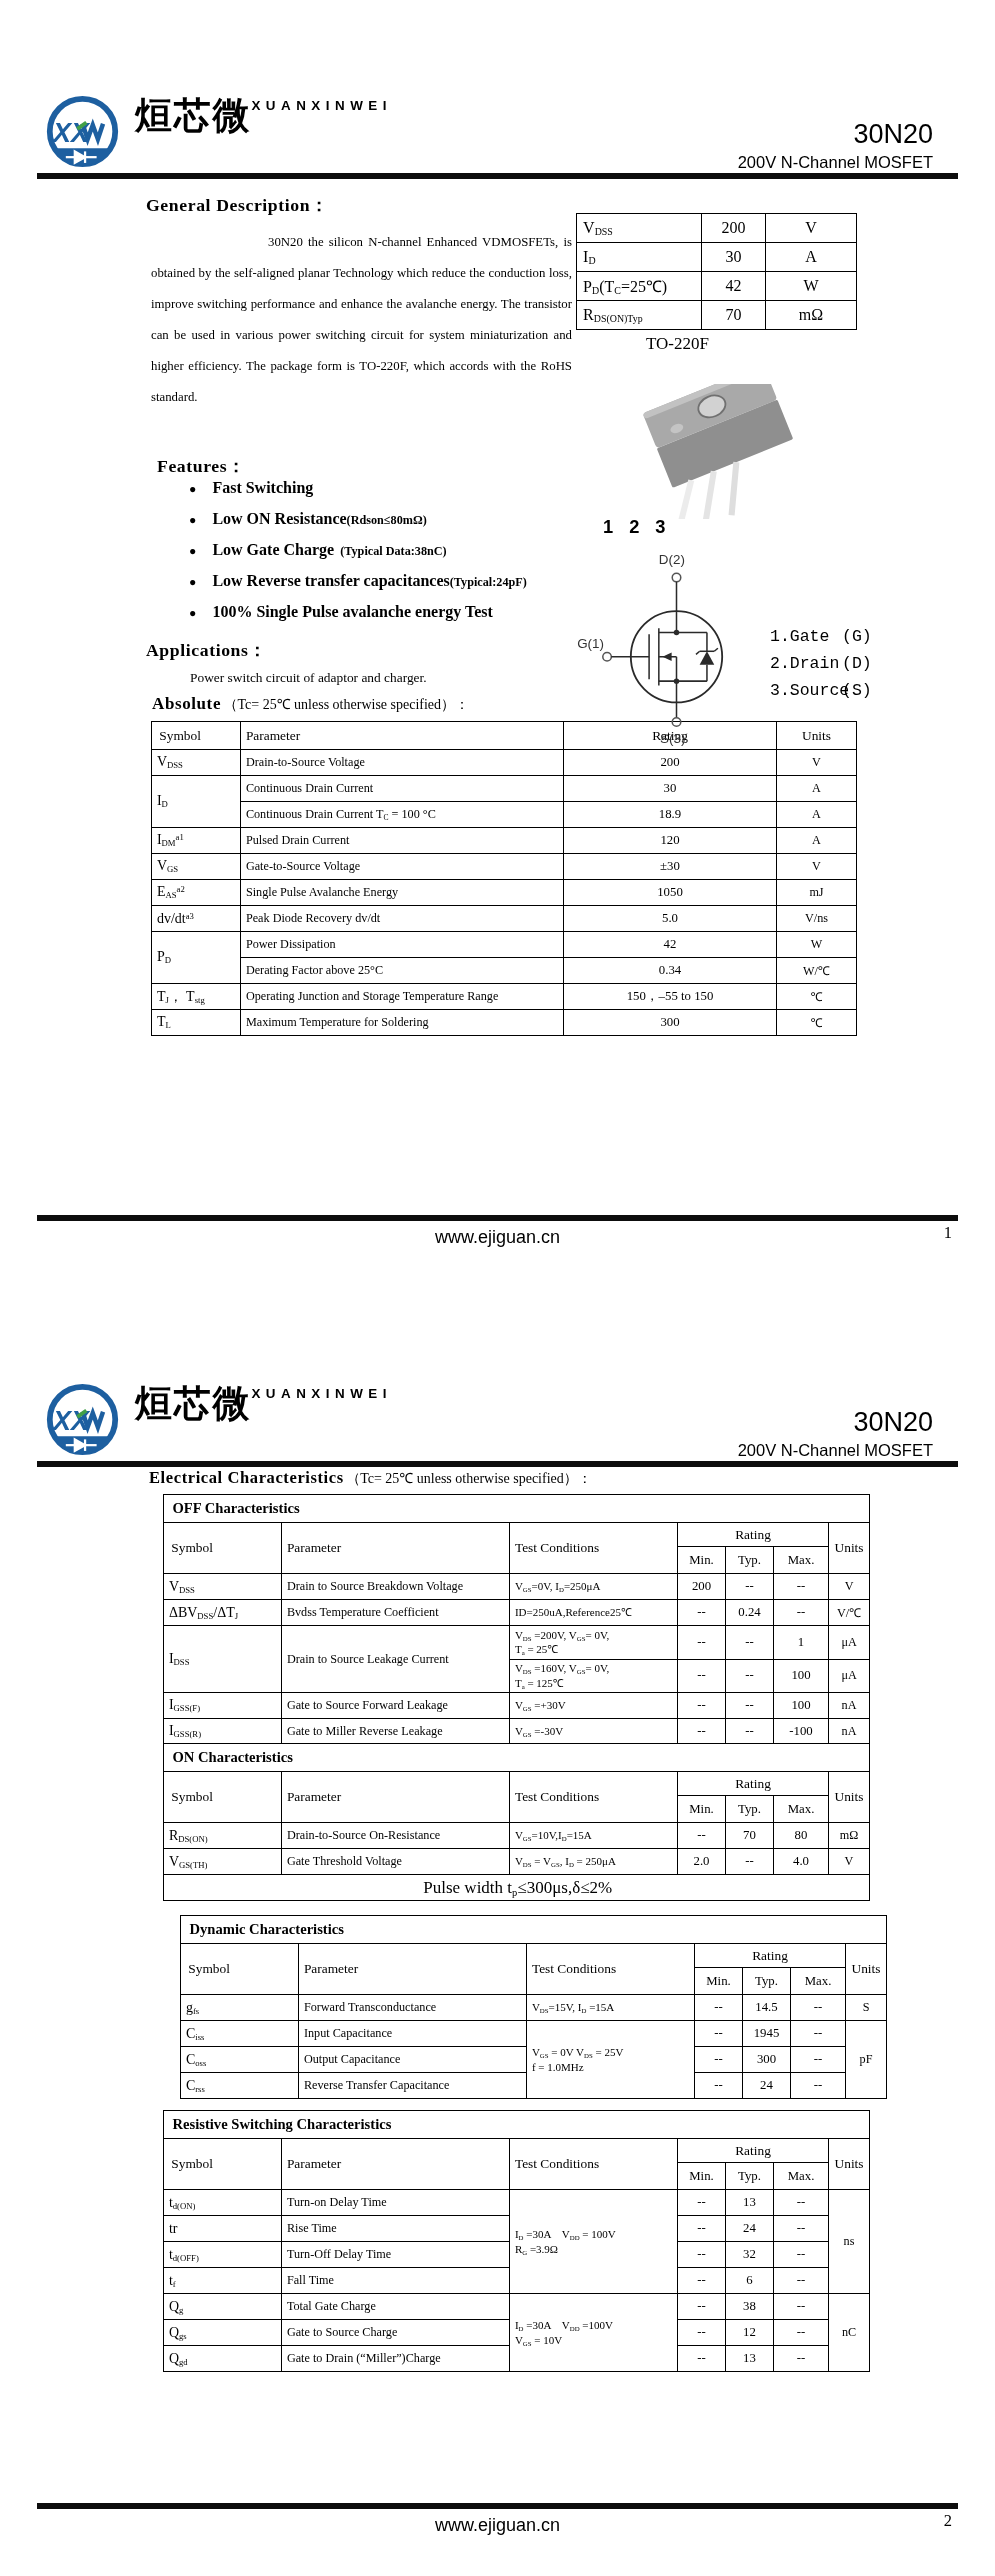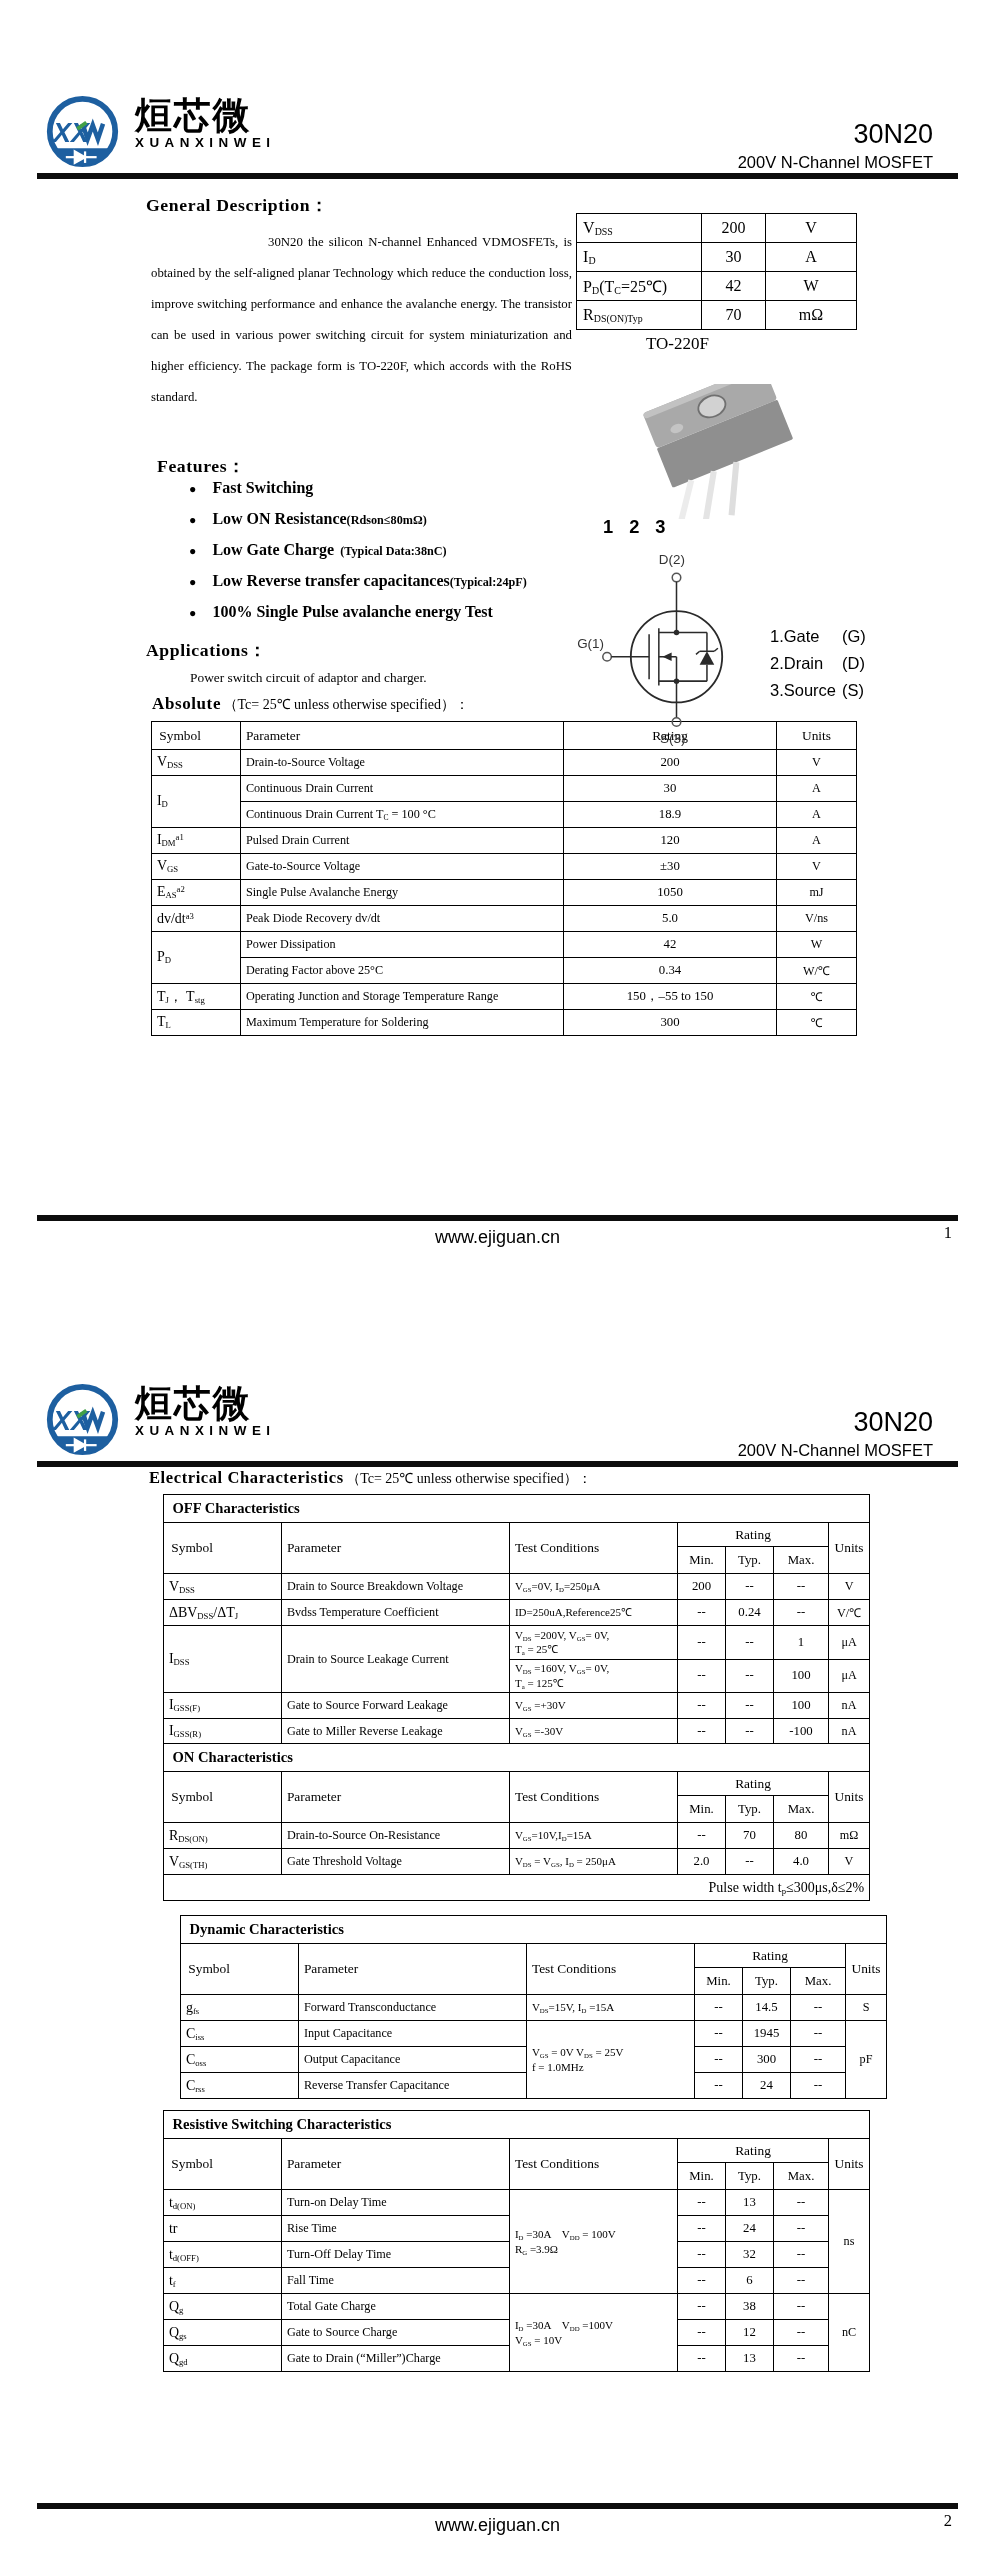--- a/index.html
+++ b/index.html
@@ -4,21 +4,21 @@
 <style>
   html,body{margin:0;padding:0;background:#ffffff}
   body{width:995px;font-family:"Liberation Serif",serif;color:#000}
   .page{position:relative;width:995px;height:1288px;background:#fff;overflow:hidden}
   .abs{position:absolute}
   sub{font-size:62%;vertical-align:-0.25em}
   sup{font-size:62%;vertical-align:0.45em}
 
   
   .logo-wrap{display:flex;align-items:flex-start;gap:14px}
-  .brand-col{display:flex;flex-direction:column;margin-top:3.7px}
+  .brand-col{display:flex;flex-direction:row;margin-top:3.7px}
   .brand-zh{font-family:"Liberation Sans",sans-serif;font-weight:bold;font-size:37px;letter-spacing:1.8px;line-height:1}
   .brand-en{font-family:"Liberation Sans",sans-serif;font-size:13.4px;font-weight:bold;letter-spacing:5.5px;margin-top:1.2px}
   .hdr-right{text-align:right;font-family:"Liberation Sans",sans-serif}
   .part-no{font-size:27px;line-height:1.1}
   .subtitle{font-size:16.5px;margin-top:3.7px}
   .rule{position:absolute;left:37px;width:921px;height:5.5px;background:#0d0d0d}
 
   
   .h-big{font-weight:bold;font-size:17.7px;letter-spacing:0.6px}
   .h-cond{font-weight:normal;font-size:14px;letter-spacing:0}
@@ -34,38 +34,38 @@
   .dt{border:1.8px solid #000}
   .dt td,.dt th{border:1.2px solid #000;padding:1.2px 4.9px;overflow:hidden;font-weight:normal}
   .c{text-align:center}
   .sym{font-size:14px;text-align:left;padding-left:7.3px}
   .par{font-size:12.2px;text-align:left}
   .cond{font-size:11px;text-align:left;line-height:1.35}
   .rat{font-size:12.8px;text-align:center}
   .un{font-size:12.2px;text-align:center}
   .hd{font-size:13.4px}
   .ttl-row td{font-weight:bold;font-size:14.6px;text-align:left;padding-left:8.5px}
-  .note-row td{font-size:14px;text-align:right;padding-left:7.3px}
+  .note-row td{font-size:17px;text-align:center;padding-left:7.3px}
 
   
   .sum td{font-size:16px;padding:1.2px 6.1px}
   .sum tr{height:29px}
 
   .abs-t tr{height:26px}
   .abs-t tr.h0{height:28px}
   .p2t tr{height:26px}
   .p2t tr.ttl-row{height:28px}
   .p2t tr.h1{height:24.4px}
   .p2t tr.h2{height:27px}
   .p2t tr.tall{height:29px}
 
   
   .pkg-label{font-family:Liberation Serif, serif;font-size:17px}
   .pins{display:flex;gap:16px;font-family:"Liberation Sans",sans-serif;font-weight:bold;font-size:18.3px}
-  .legend-row{display:flex;font-family:Liberation Sans, sans-serif;font-size:16.5px;height:27px;align-items:center}
+  .legend-row{display:flex;font-family:Liberation Mono, monospace;font-size:16.5px;height:27px;align-items:center}
   .legend-name{width:72px}
   .footer-url{font-family:"Liberation Sans",sans-serif;font-size:18px}
   .footer-pg{font-size:16.5px}
 </style>
 </head>
 <body>
 
 <div class="page">
 
   <div class="abs logo-wrap" style="left:44px;top:93px">

